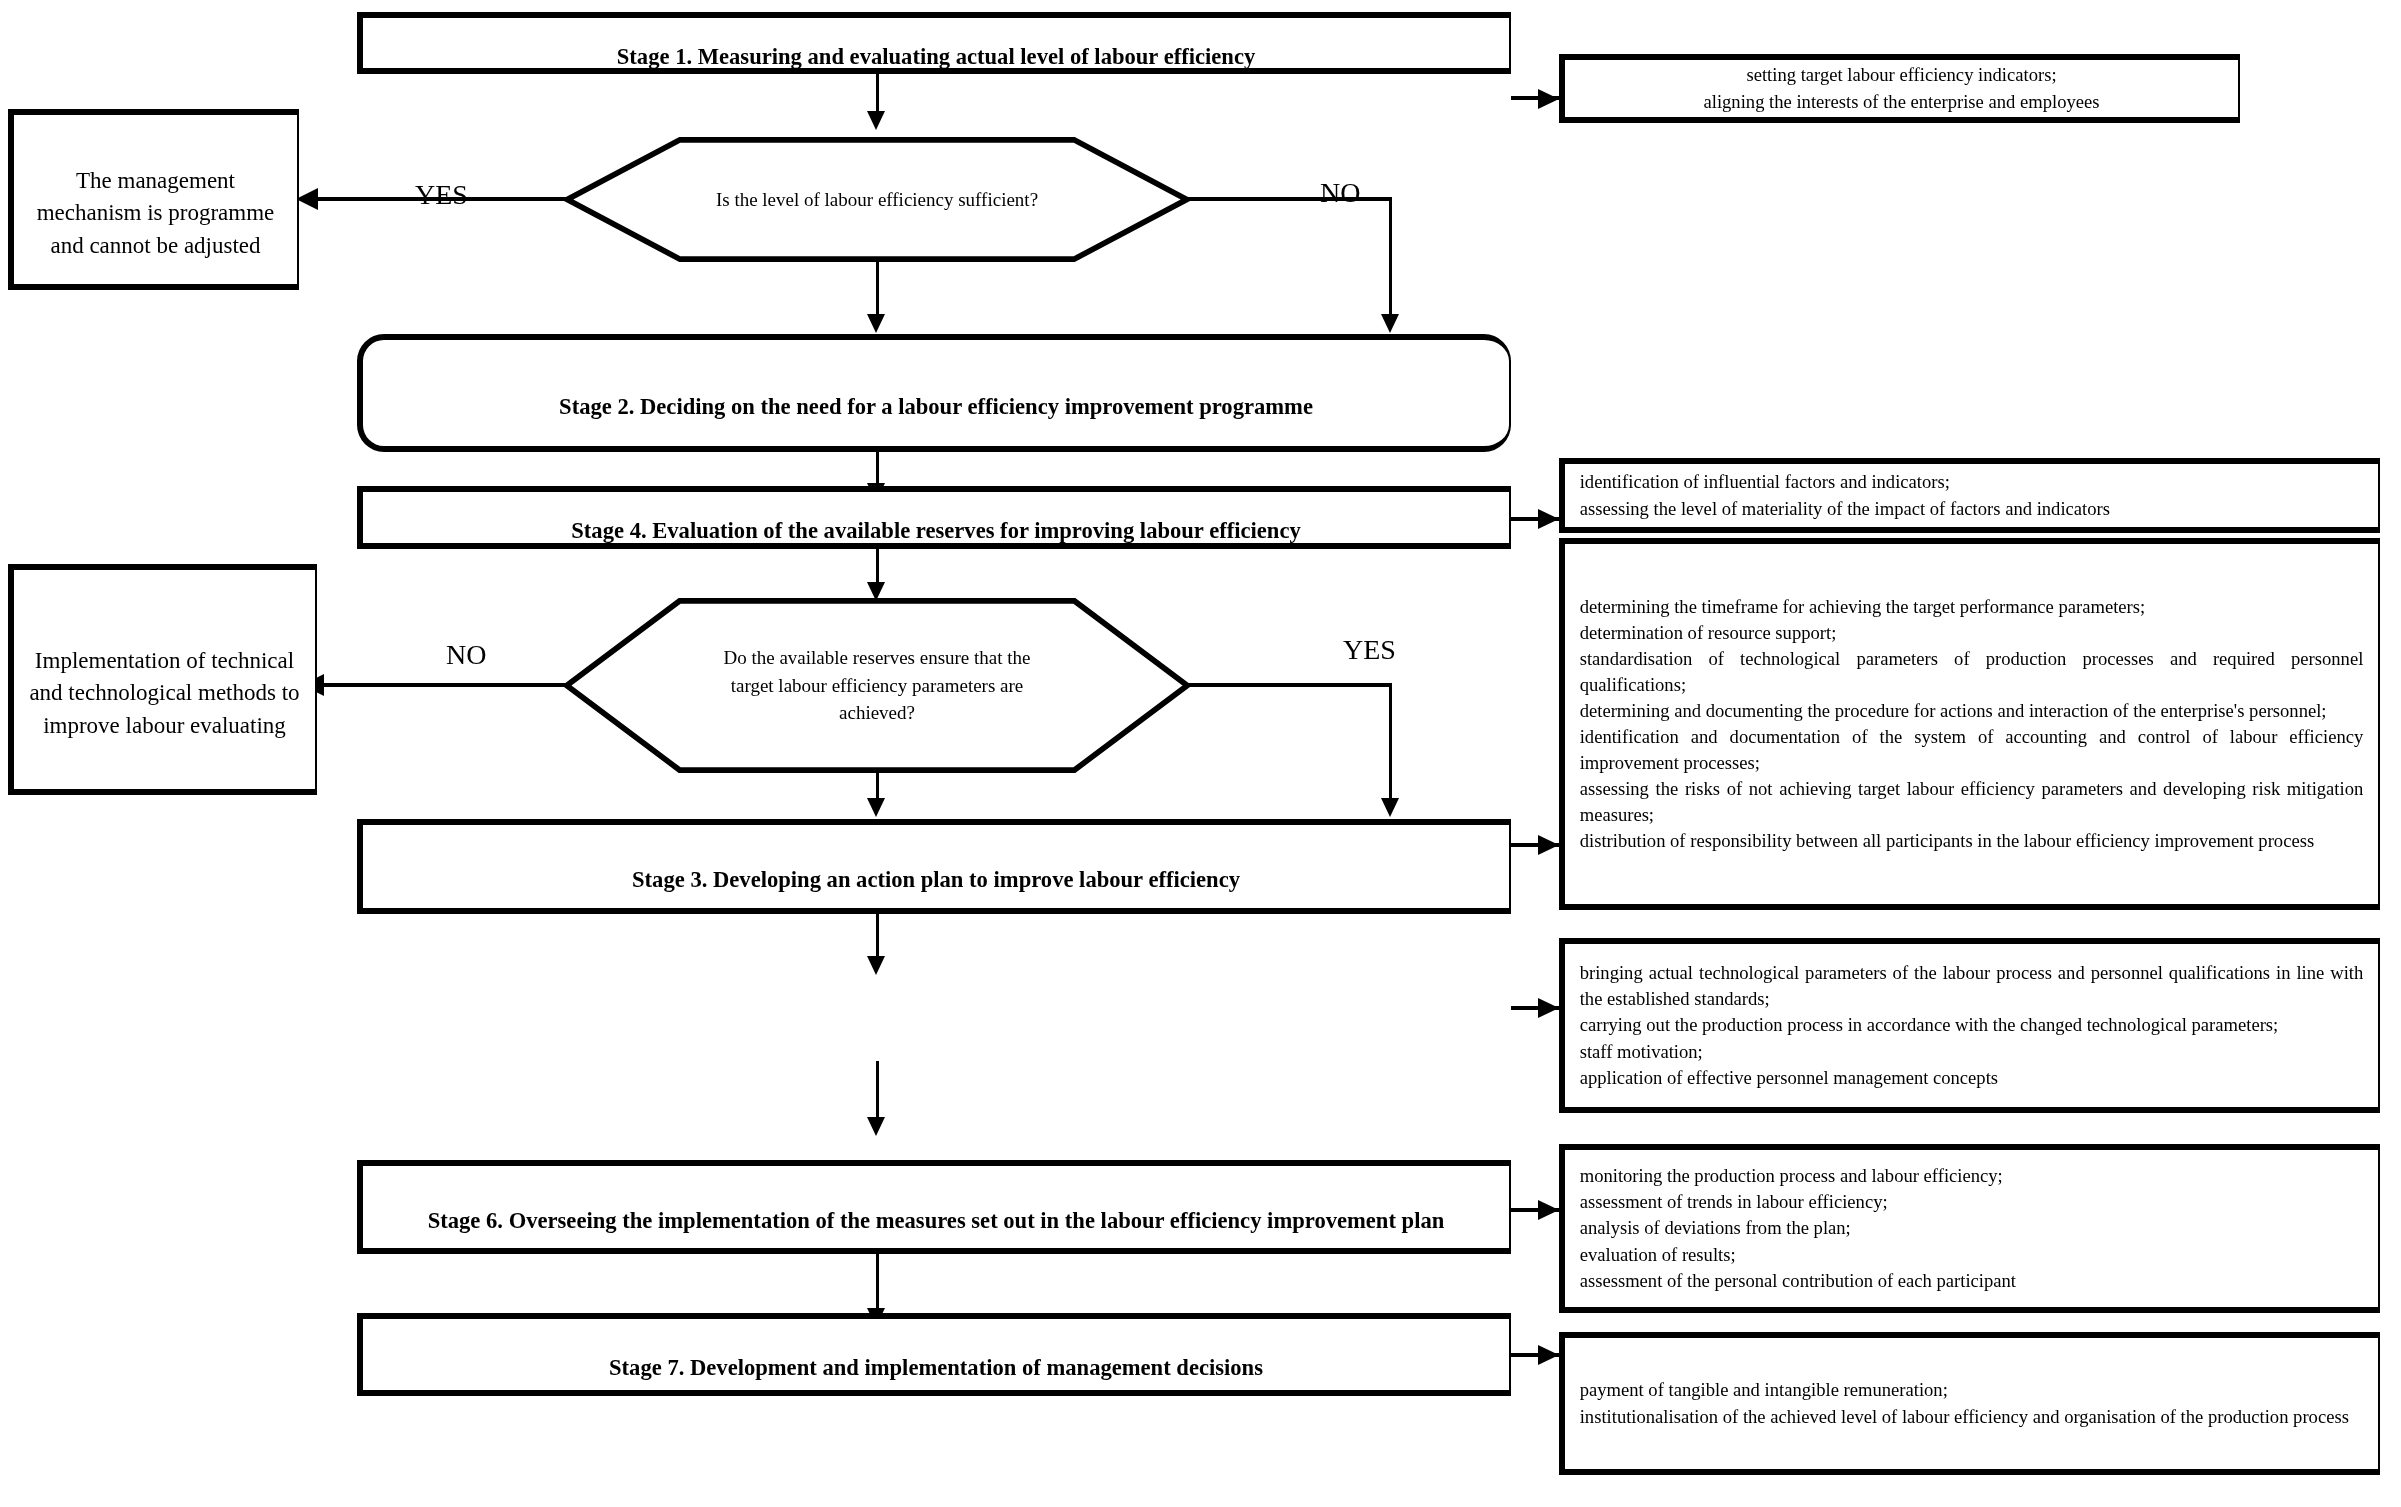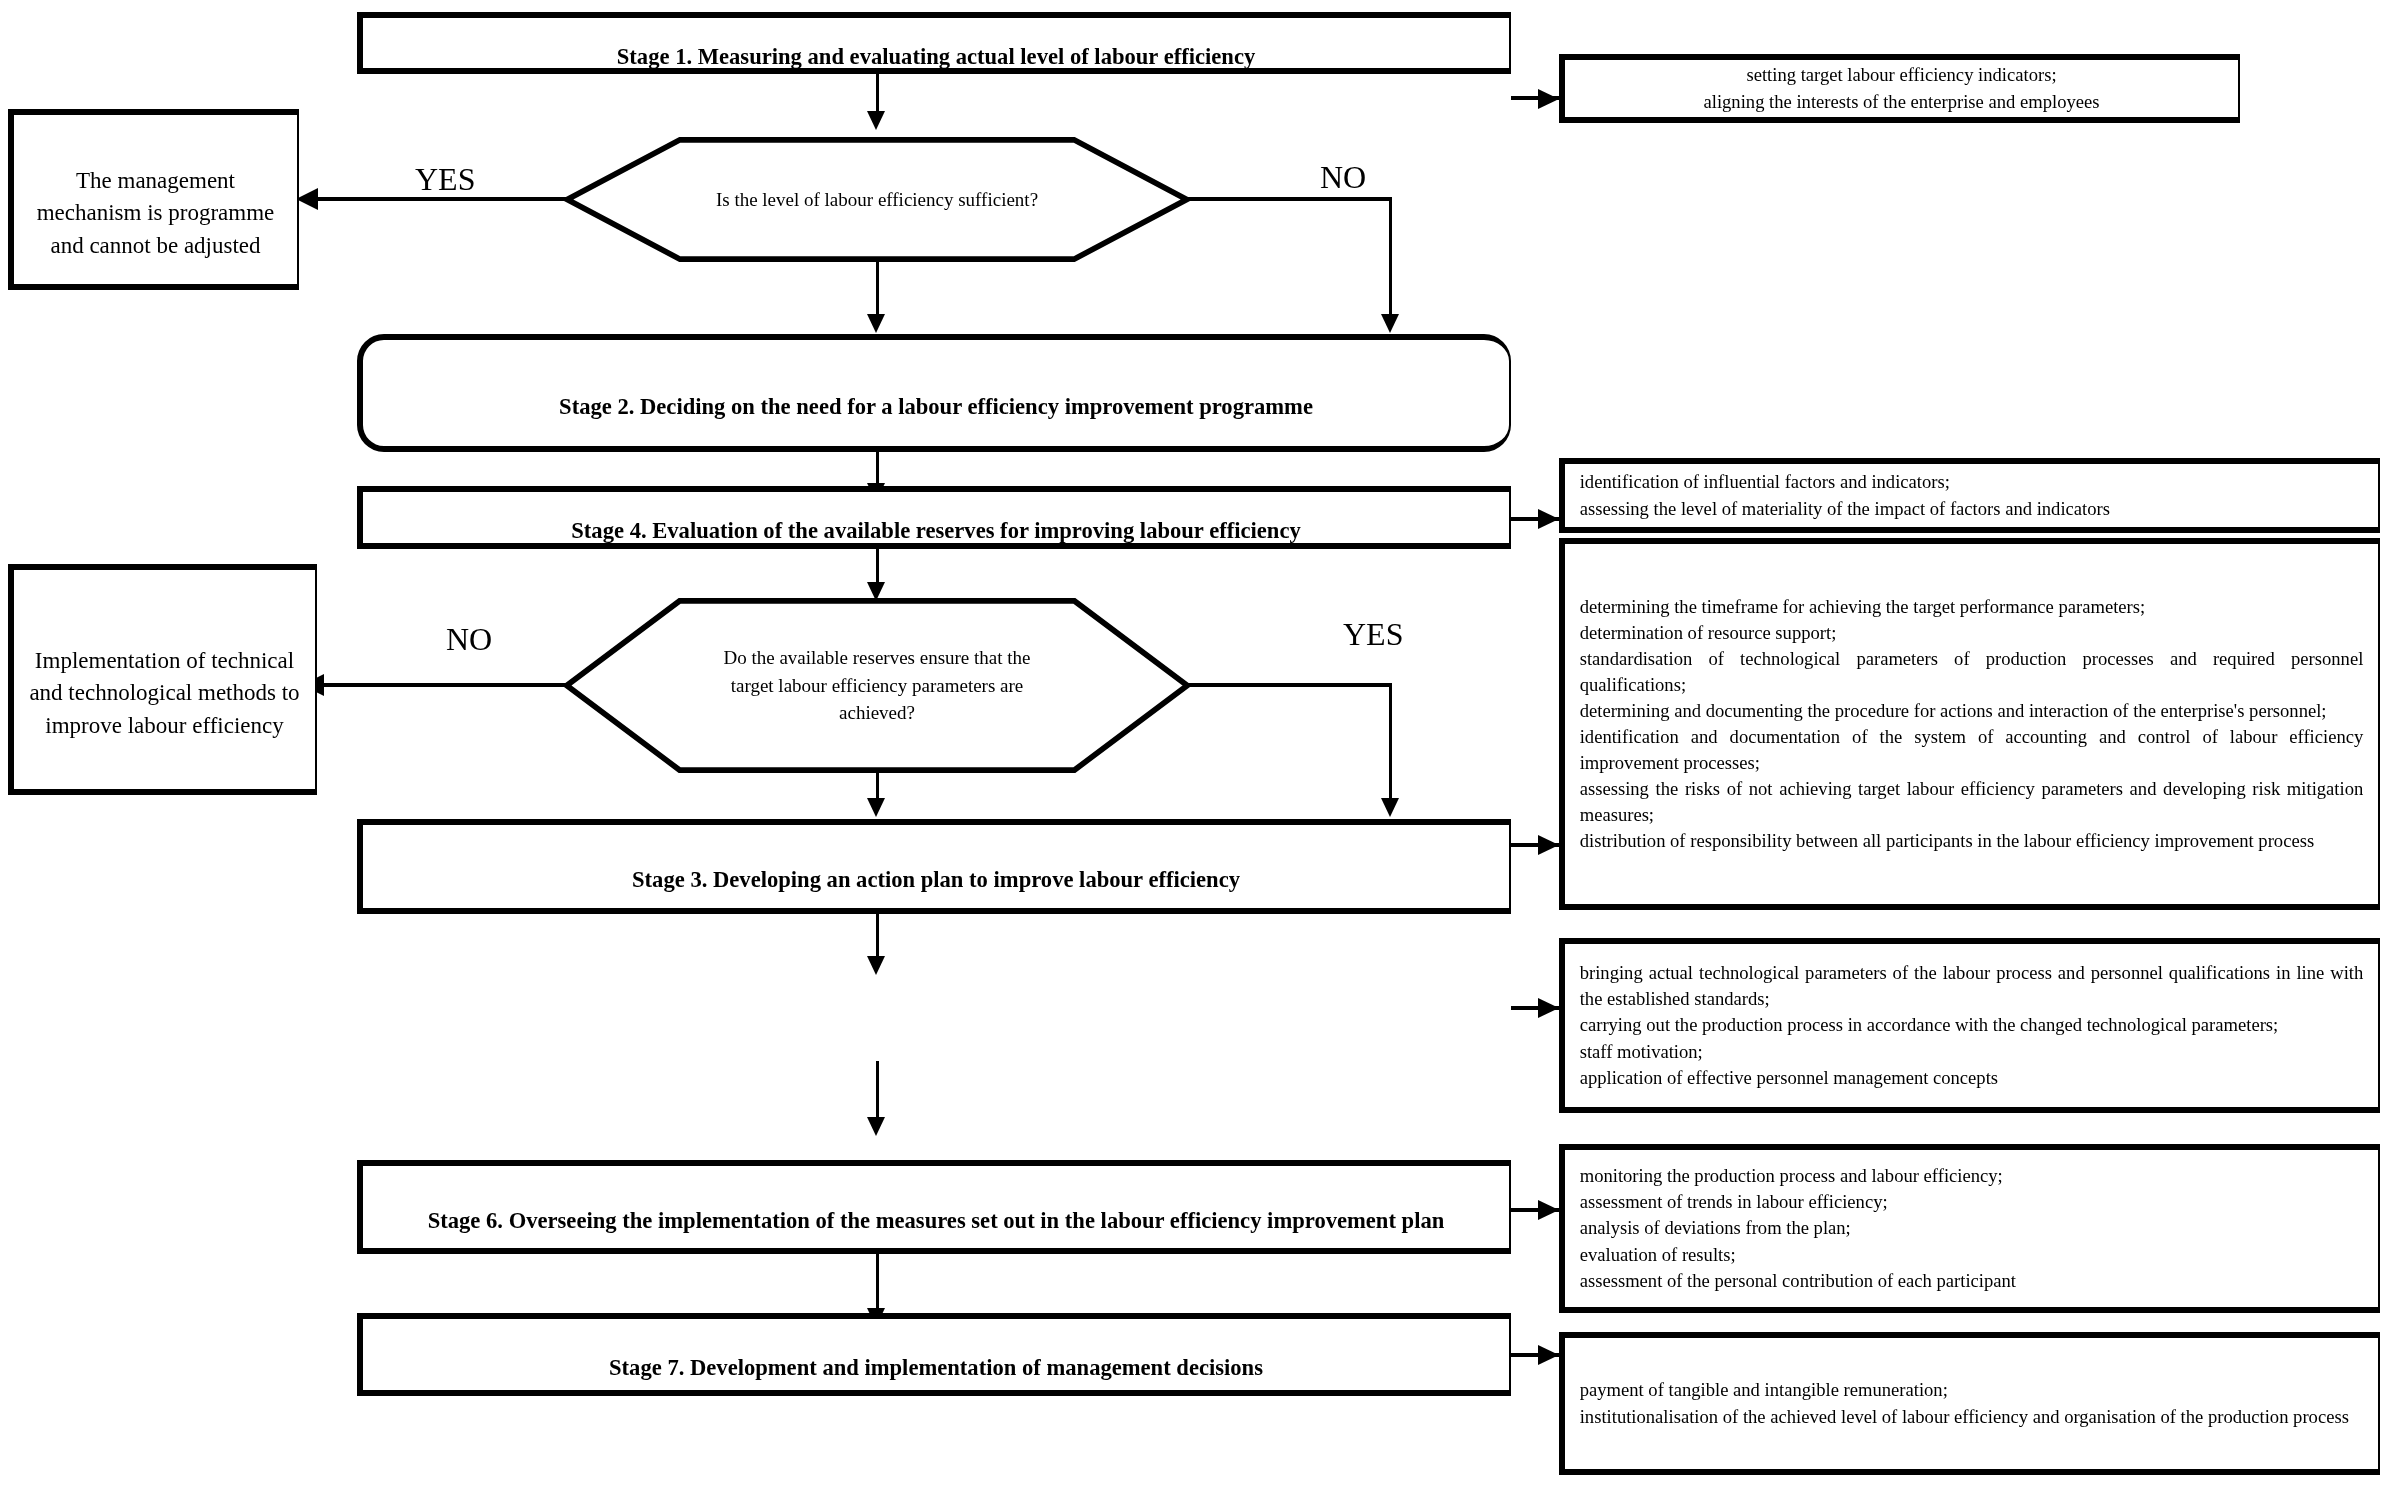--- a/index.html
+++ b/index.html
@@ -121,22 +121,23 @@
   .arrow-right {
     position: absolute;
     width: 0; height: 0;
     border-top: 10.2px solid transparent;
     border-bottom: 10.2px solid transparent;
     border-left: 21.4px solid #000;
   }
 
   .branch-label {
     position: absolute;
-    font-size: 32px;
+    font-size: 28px;
     white-space: nowrap;
+    margin-top: 18px;
   }
 </style>
 </head>
 <body>
 
 <div id="canvas">
 
   <div class="node stage heavy" style="left:357px; top:12.4px; width:1154px; height:62px;">
     <span class="txt">Stage 1. Measuring and evaluating actual level of labour efficiency</span>
   </div>
@@ -226,21 +227,21 @@
         <span>Do the available reserves ensure that the target labour efficiency parameters are achieved?</span>
       </span>
     </div>
   </div>
 
   <div class="branch-label" style="left:446px; top:621px;">NO</div>
   <div class="hline" style="left:323px; top:683px; width:246px; height:4px;"></div>
   <div class="arrow-left" style="left:302px; top:674px;"></div>
 
   <div class="node terminal heavy" style="left:8px; top:564px; width:309px; height:231px;">
-    <span class="txt">Implementation of technical and technological methods to improve labour efficiency</span>
+    <span class="txt">Implementation of technical and technological methods to improve labour evaluating</span>
   </div>
 
   <div class="branch-label" style="left:1343px; top:616px;">YES</div>
   <div class="hline" style="left:1186px; top:683px; width:206px; height:4px;"></div>
   <div class="vline" style="left:1389px; top:683px; width:3.4px; height:118px;"></div>
   <div class="arrow-down" style="left:1381px; top:798px;"></div>
 
   <div class="vline" style="left:876px; top:771px; width:2.8px; height:34px;"></div>
   <div class="arrow-down" style="left:867px; top:798px;"></div>
 

